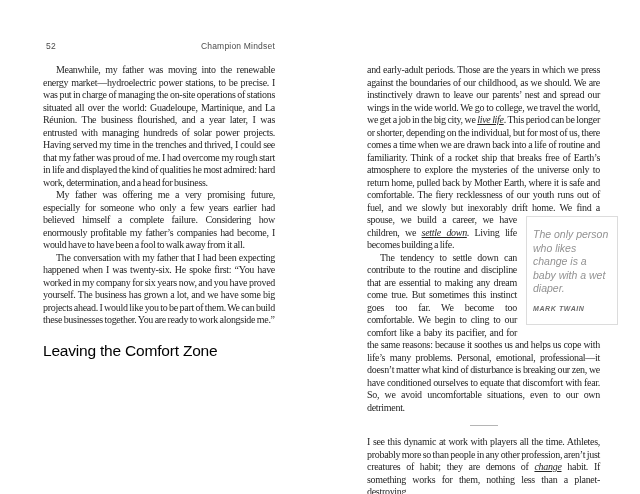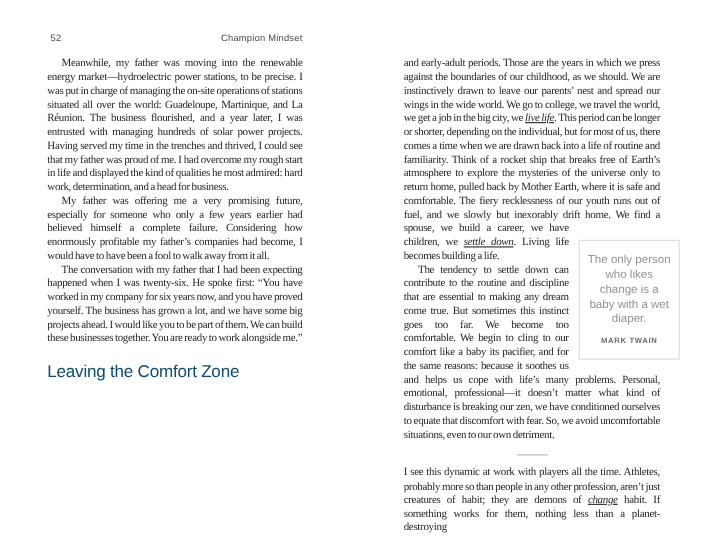--- a/index.html
+++ b/index.html
@@ -4,21 +4,21 @@
 <style>
   html,body{margin:0;padding:0;}
   body{
     width:640px;height:494px;
     background:#ffffff;
     position:relative;
     overflow:hidden;
     font-family:"Liberation Serif", serif;
   }
   .spread{position:absolute;inset:0;background:#ffffff;}
-  .page-col{position:absolute;top:0;height:482px;}
+  .page-col{position:absolute;top:12px;height:482px;}
   #left-col{left:43px;width:232px;}
   #right-col{left:367px;width:233px;}
 
   .running-row{
     position:absolute;top:29px;left:0;right:0;
     font-family:"Liberation Sans", sans-serif;
     font-size:8.5px;color:#4c4c4c;letter-spacing:.2px;
   }
   .running-row .pagenum-left{position:absolute;left:3px;top:0;}
   .running-row .pagenum-right{position:absolute;right:8px;top:0;}
@@ -32,38 +32,38 @@
     hyphens:auto;-webkit-hyphens:auto;
   }
   .page-body p{margin:0;}
   .page-body p.indent{text-indent:13px;}
   .page-body i{font-style:italic;text-decoration:underline;}
 
   .section-heading{
     font-family:"Liberation Sans", sans-serif;
     font-size:15.5px;line-height:17px;
     letter-spacing:-0.2px;word-spacing:0;
-    color:#0c4a6e;text-align:left;text-indent:0;
+    color:#000000;text-align:left;text-indent:0;
     margin:15px 0 7px 0 !important;
     font-weight:400;
   }
 
   .pullquote{
     float:right;
     display:block;
     width:78px;
-    margin:16px -18px 6px 9px;
+    margin:2px -18px 6px 9px;
     padding:11px 6px 9px 6px;
     border:1px solid #dcdcdc;
     background:#ffffff;
-    text-align:center;
+    text-align:left;
     text-indent:0;
     font-family:"Liberation Sans", sans-serif;
     letter-spacing:0;word-spacing:0;
-    hyphens:none;-webkit-hyphens:none;
+    hyphens:none;font-style:italic;-webkit-hyphens:none;
   }
   .pullquote .pq-text{
     display:block;
     font-size:10.5px;line-height:13.5px;color:#929292;
   }
   .pullquote .pq-attr{
     display:block;
     margin-top:7px;
     font-size:7px;font-weight:bold;color:#6b6b6b;
     letter-spacing:.6px;

